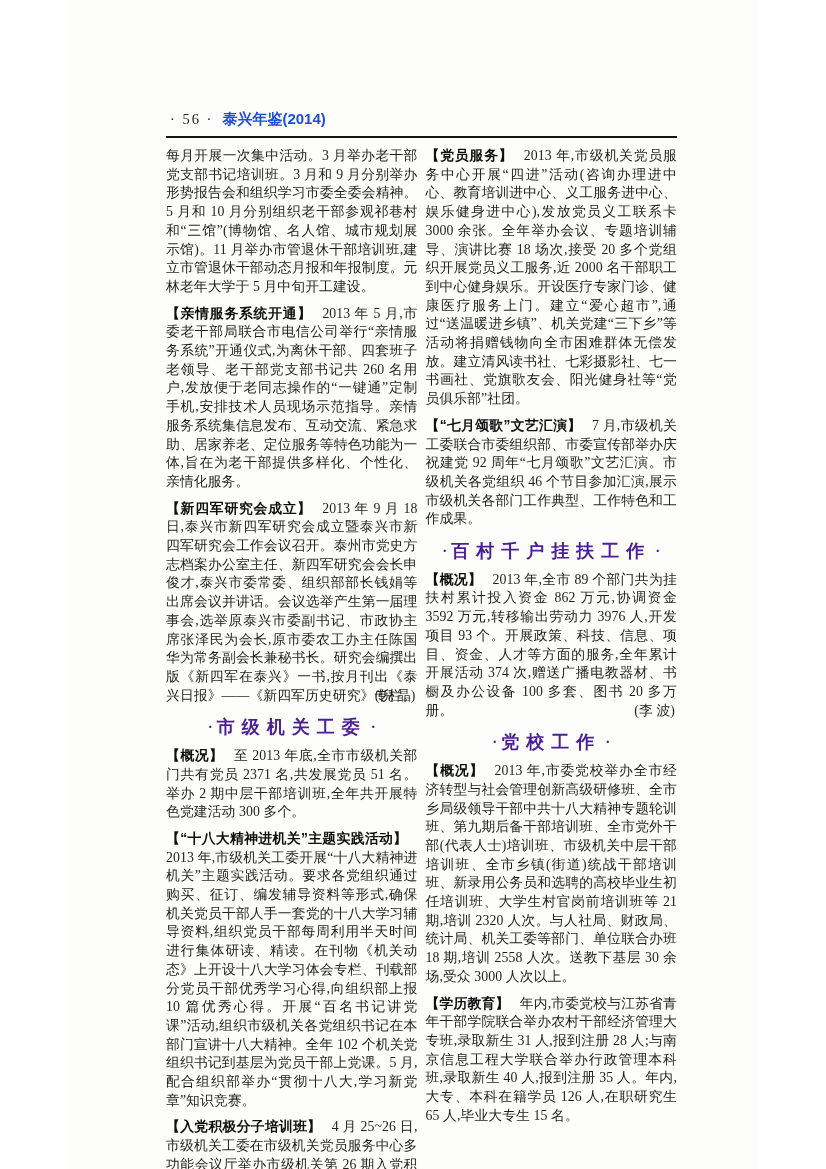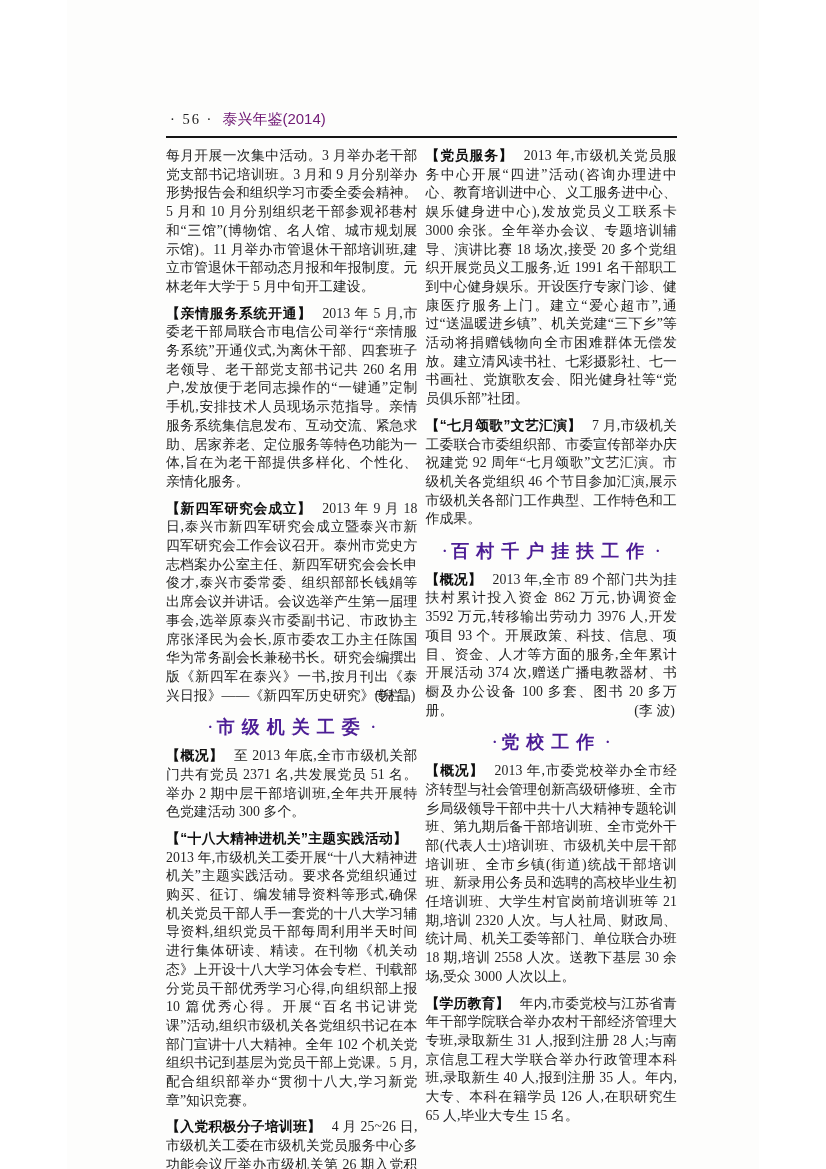--- a/index.html
+++ b/index.html
@@ -25,23 +25,23 @@
     gap: 9px;
     padding: 0 2px 7px 4px;
   }
   .page-marker {
     font-size: 14.5px;
     letter-spacing: 2px;
     color: #222;
   }
   .book-title {
     font-family: "Liberation Sans", "DejaVu Sans", sans-serif;
-    font-weight: 400;
+    font-weight: 700;
     font-size: 15px;
-    color: #701a75;
+    color: #1d4ed8;
   }
   .header-rule {
     border-bottom: 2.5px solid #151515;
     margin-bottom: 9px;
   }
   .columns {
     display: flex;
     gap: 8px;
   }
   .col {
@@ -122,21 +122,21 @@
 
       <p class="para"><span class="entry-label">【“十八大精神进机关”主题实践活动】</span><span>2013 年,市级机关工委开展“十八大精神进机关”主题实践活动。要求各党组织通过购买、征订、编发辅导资料等形式,确保机关党员干部人手一套党的十八大学习辅导资料,组织党员干部每周利用半天时间进行集体研读、精读。在刊物《机关动态》上开设十八大学习体会专栏、刊载部分党员干部优秀学习心得,向组织部上报 10 篇优秀心得。开展“百名书记讲党课”活动,组织市级机关各党组织书记在本部门宣讲十八大精神。全年 102 个机关党组织书记到基层为党员干部上党课。5 月,配合组织部举办“贯彻十八大,学习新党章”知识竞赛。</span></p>
 
       <p class="para"><span class="entry-label">【入党积极分子培训班】</span><span>4 月 25~26 日,市级机关工委在市级机关党员服务中心多功能会议厅举办市级机关第 26 期入党积极分子培训班。来自市级机关 22 个党组织和 17 个系统党委 121 名入党积极分子参加</span></p>
 
     </div>
 
     <div class="col">
 
 
-      <p class="para"><span class="entry-label">【党员服务】</span><span>2013 年,市级机关党员服务中心开展“四进”活动(咨询办理进中心、教育培训进中心、义工服务进中心、娱乐健身进中心),发放党员义工联系卡 3000 余张。全年举办会议、专题培训辅导、演讲比赛 18 场次,接受 20 多个党组织开展党员义工服务,近 1991 名干部职工到中心健身娱乐。开设医疗专家门诊、健康医疗服务上门。建立“爱心超市”,通过“送温暖进乡镇”、机关党建“三下乡”等活动将捐赠钱物向全市困难群体无偿发放。建立清风读书社、七彩摄影社、七一书画社、党旗歌友会、阳光健身社等“党员俱乐部”社团。</span></p>
+      <p class="para"><span class="entry-label">【党员服务】</span><span>2013 年,市级机关党员服务中心开展“四进”活动(咨询办理进中心、教育培训进中心、义工服务进中心、娱乐健身进中心),发放党员义工联系卡 3000 余张。全年举办会议、专题培训辅导、演讲比赛 18 场次,接受 20 多个党组织开展党员义工服务,近 2000 名干部职工到中心健身娱乐。开设医疗专家门诊、健康医疗服务上门。建立“爱心超市”,通过“送温暖进乡镇”、机关党建“三下乡”等活动将捐赠钱物向全市困难群体无偿发放。建立清风读书社、七彩摄影社、七一书画社、党旗歌友会、阳光健身社等“党员俱乐部”社团。</span></p>
 
       <p class="para"><span class="entry-label">【“七月颂歌”文艺汇演】</span><span>7 月,市级机关工委联合市委组织部、市委宣传部举办庆祝建党 92 周年“七月颂歌”文艺汇演。市级机关各党组织 46 个节目参加汇演,展示市级机关各部门工作典型、工作特色和工作成果。</span></p>
 
       <div class="sec-title">
         <span class="dot">·</span><span class="title-text">百村千户挂扶工作</span><span class="dot">·</span>
       </div>
 
       <div class="entry-wrap">
         <p class="para"><span class="entry-label">【概况】</span><span>2013 年,全市 89 个部门共为挂扶村累计投入资金 862 万元,协调资金 3592 万元,转移输出劳动力 3976 人,开发项目 93 个。开展政策、科技、信息、项目、资金、人才等方面的服务,全年累计开展活动 374 次,赠送广播电教器材、书橱及办公设备 100 多套、图书 20 多万册。</span></p>
         <div class="attribution">(李  波)</div>

